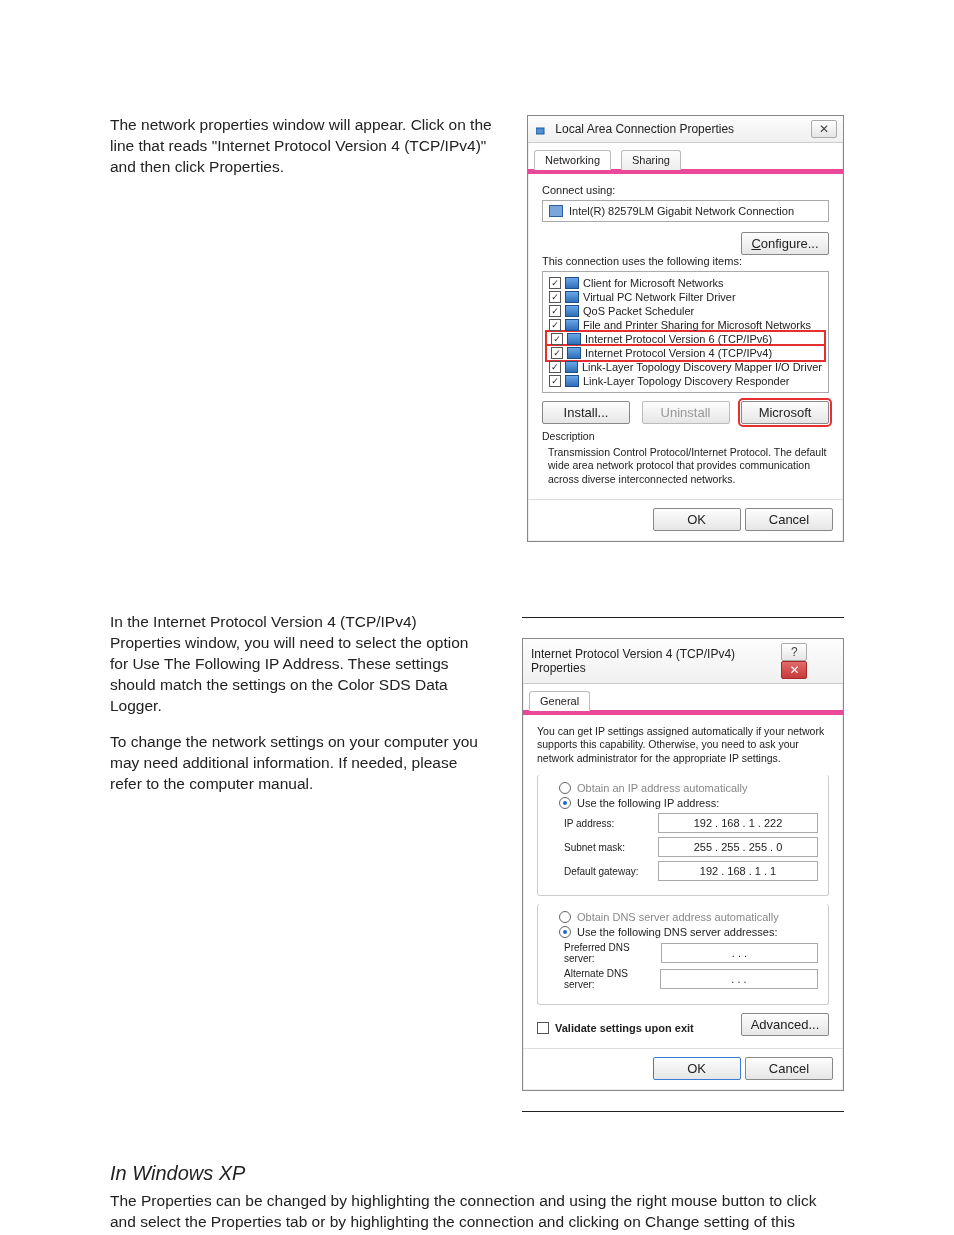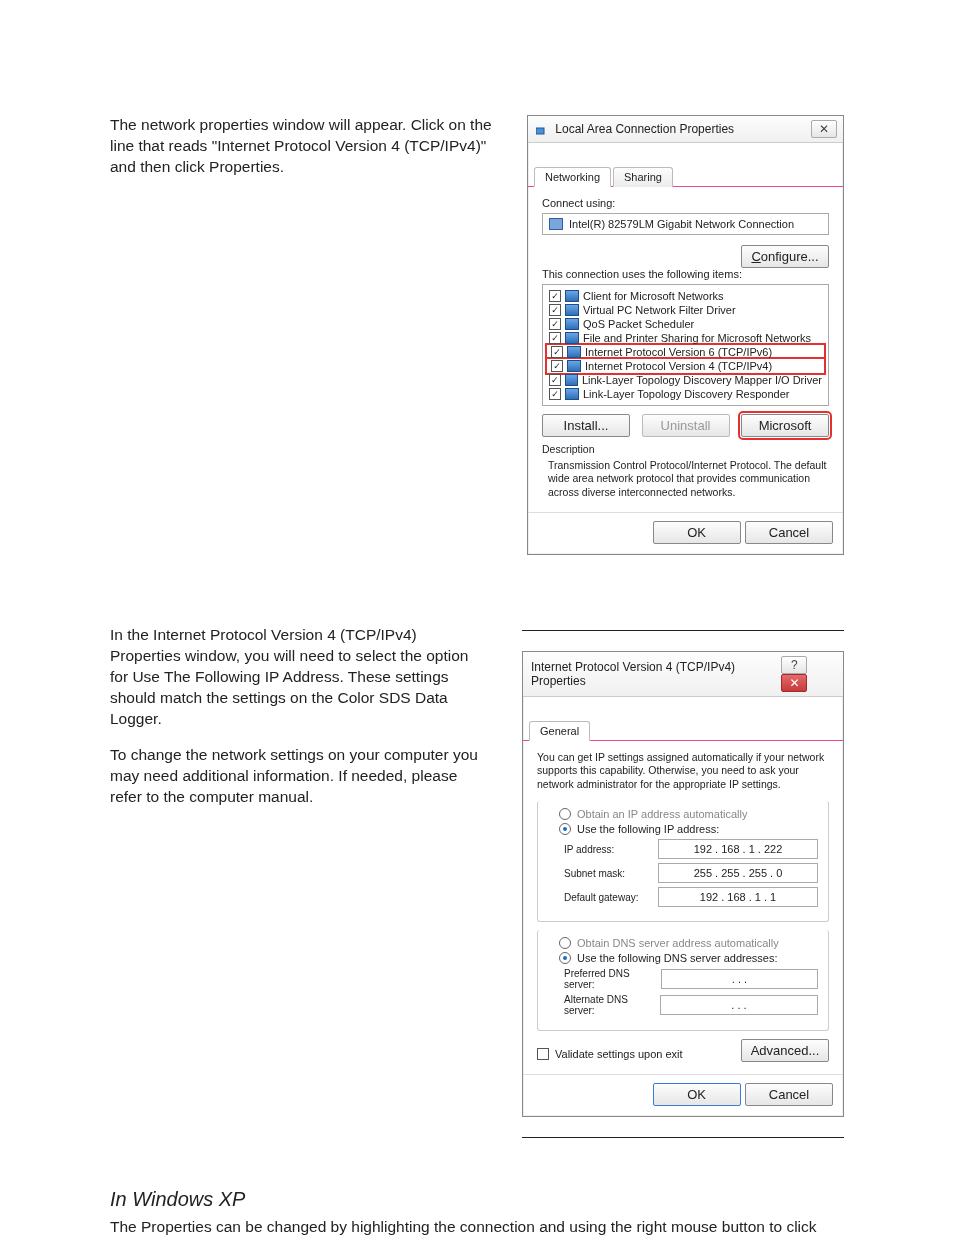--- a/index.html
+++ b/index.html
@@ -43,22 +43,22 @@
     width:24px; height:16px;
     border:1px solid #aaa; border-radius:2px;
     background:linear-gradient(#fff,#e5e5e5);
     font-size:12px; color:#444; margin-left:4px;
   }
   .close-x-red {
     background: linear-gradient(#e26b6b,#c73a3a);
     border-color:#a72828; color:#fff;
   }
   .tabstrip {
-    display:flex; gap:0; padding-top:23px; padding-left:6px;
-    border-bottom:1px solid #ec4899;
+    display:flex; gap:8px; padding-top:6px; padding-left:6px;
+    border-bottom:5px solid #ec4899;
   }
   .tab {
     font-size:11px; padding:3px 10px;
     border:1px solid #bbb; border-bottom:none;
     background:linear-gradient(#fdfdfd,#ececec);
     border-radius:3px 3px 0 0; margin-right:2px;
     position:relative; top:1px;
   }
   .tab.active { background:#fff; border-bottom:1px solid #fff; }
   .pad { padding:10px 14px 12px 14px; font-size:11px; }
@@ -108,21 +108,21 @@
   .radio.sel::after{content:""; width:4px; height:4px; background:#1a6dd0; border-radius:50%;}
   .radio-row { display:flex; align-items:center; margin:3px 11px; font-size:11px;}
   .radio-row.dim { color:#888; }
   .ffield { display:flex; justify-content:space-between; align-items:center; margin:4px 0 4px 16px;}
   .ffield .lbl{ font-size:10px; }
   .ipbox {
     border:1px solid #aaa; width:150px; height:18px;
     display:flex; align-items:center; justify-content:center;
     font-size:11px; letter-spacing:0; padding:0 4px;
   }
-  .chkline { display:flex; align-items:center; gap:6px; font-size:11px; margin-top:6px;}
+  .chkline { display:flex; align-items:center; gap:6px; font-size:11px; margin-top:6px;font-weight:bold;}
   .sep { border-top:1px solid #222; margin:20px 0; }
   .xp-head { font-style:italic; font-size:20px; margin-bottom:6px; }
   .underline { text-decoration:underline; }
   .nic-icon { width:12px; height:10px; display:inline-block; background:#7aa6dd; border:1px solid #2b5f9e;}
   .dlg2-w { width:320px; }
   .dlg1-w { width:315px; }
 </style>
 </head>
 <body>
 

